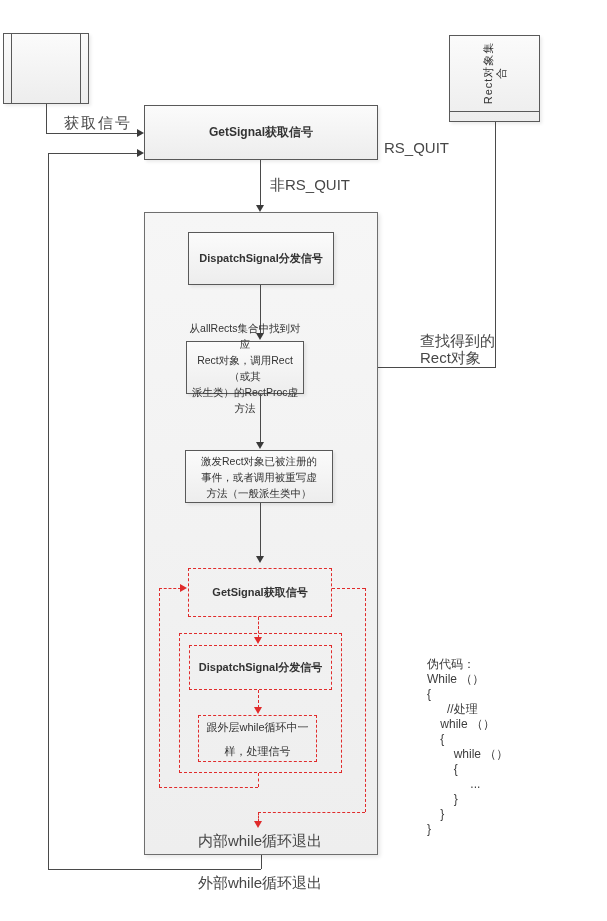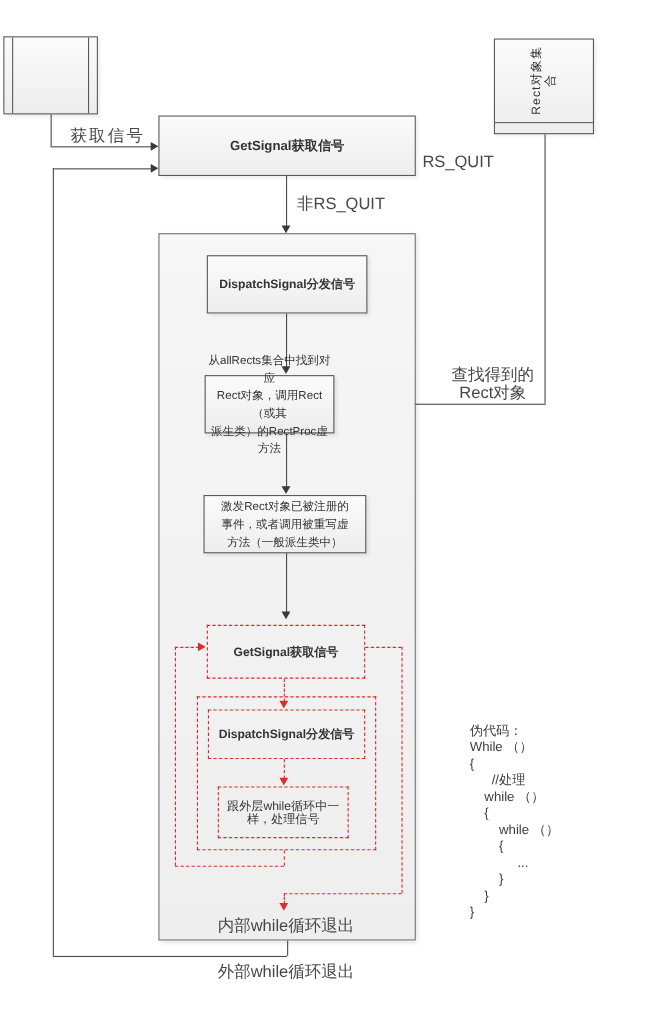--- a/index.html
+++ b/index.html
@@ -84,21 +84,21 @@
   <div class="vline" style="left:48px;top:153px;height:716px;"></div>
   <div class="hline" style="left:48px;top:869px;width:213px;"></div>
   <div class="vline" style="left:261px;top:855px;height:14px;"></div>
 
   <div class="vline" style="left:260px;top:160px;height:46px;"></div>
   <div class="arr down" style="left:256px;top:205px;"></div>
 
   <div class="vline" style="left:495px;top:122px;height:245px;"></div>
   <div class="hline" style="left:341px;top:367px;width:155px;"></div>
   <div class="arr left" style="left:334px;top:363px;"></div>
-  <div class="lbl pre" style="left:404px;top:332px;width:88px;text-align:center;line-height:17px;">查找得到的
+  <div class="lbl pre" style="left:420px;top:332px;width:88px;line-height:17px;">查找得到的
 Rect对象</div>
 
   <div class="outerbox"></div>
 
   <div class="box bold" style="left:188px;top:232px;width:146px;height:53px;font-size:11px;">
     <span>DispatchSignal分发信号</span>
   </div>
   <div class="vline" style="left:260px;top:285px;height:49px;"></div>
   <div class="arr down" style="left:256px;top:333px;"></div>
 
@@ -127,21 +127,21 @@
 
   <div class="redbox" style="left:179px;top:633px;width:163px;height:140px;"></div>
 
   <div class="redbox bold" style="left:189px;top:645px;width:143px;height:45px;font-size:11px;">
     <span>DispatchSignal分发信号</span>
   </div>
 
   <div class="rvline" style="left:258px;top:690px;height:18px;"></div>
   <div class="arr reddown" style="left:254px;top:707px;"></div>
 
-  <div class="redbox pre" style="left:198px;top:715px;width:119px;height:47px;font-size:11px;line-height:12px;">
+  <div class="redbox pre" style="left:198px;top:715px;width:119px;height:47px;font-size:11px;line-height:24px;">
     <span class="pre">跟外层while循环中一
 样，处理信号</span>
   </div>
 
   <div class="rvline" style="left:258px;top:773px;height:14px;"></div>
   <div class="rhline" style="left:159px;top:787px;width:99px;"></div>
   <div class="rvline" style="left:159px;top:588px;height:199px;"></div>
   <div class="rhline" style="left:159px;top:588px;width:22px;"></div>
   <div class="arr redright" style="left:180px;top:584px;"></div>
 

